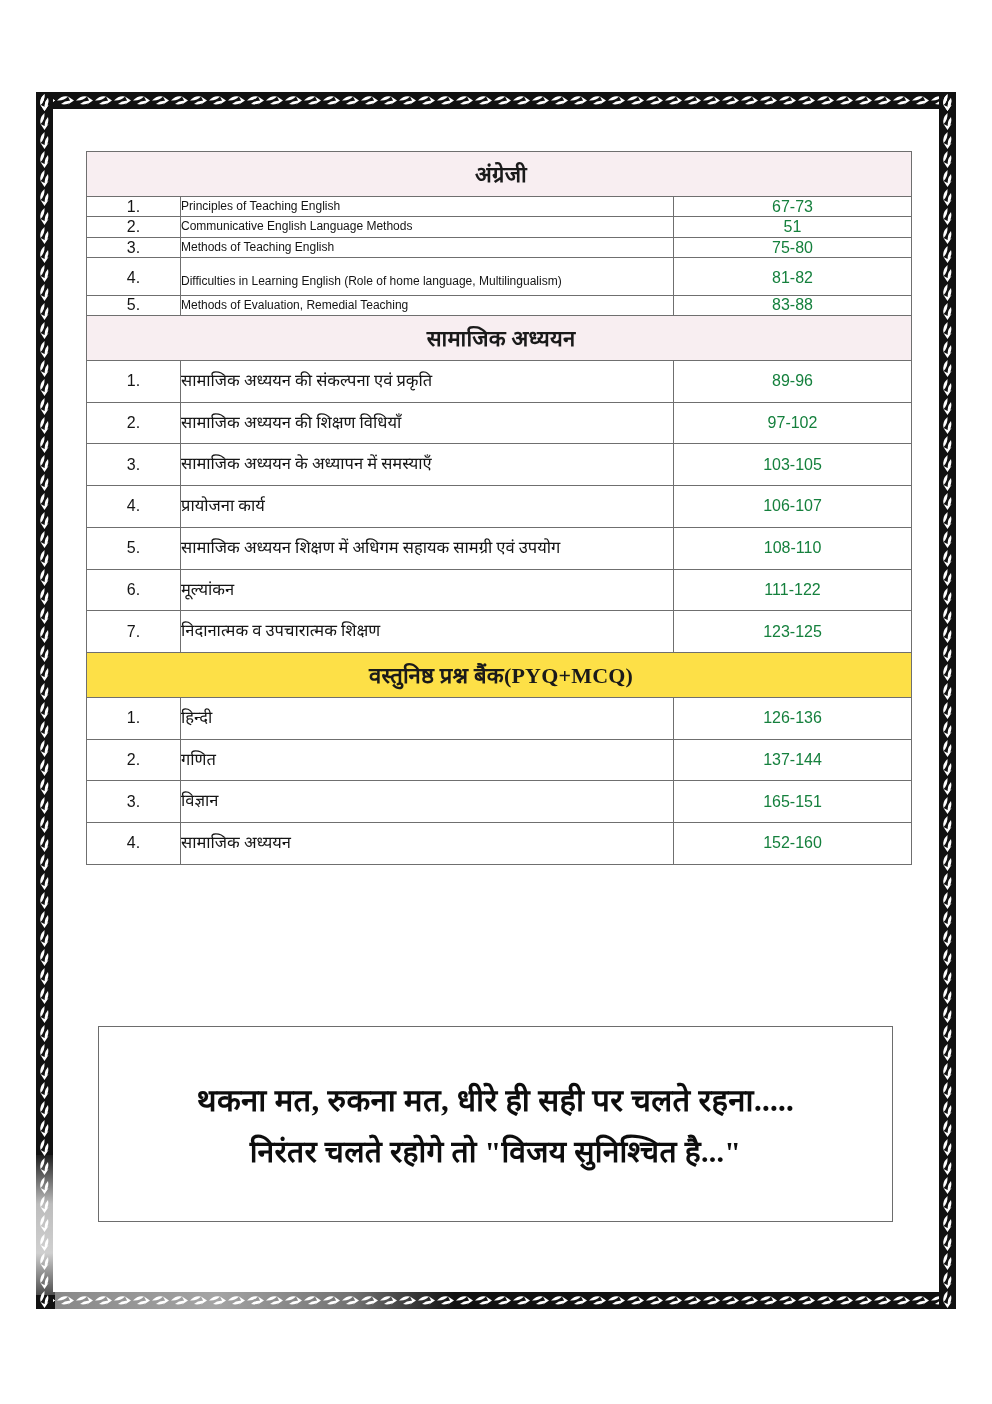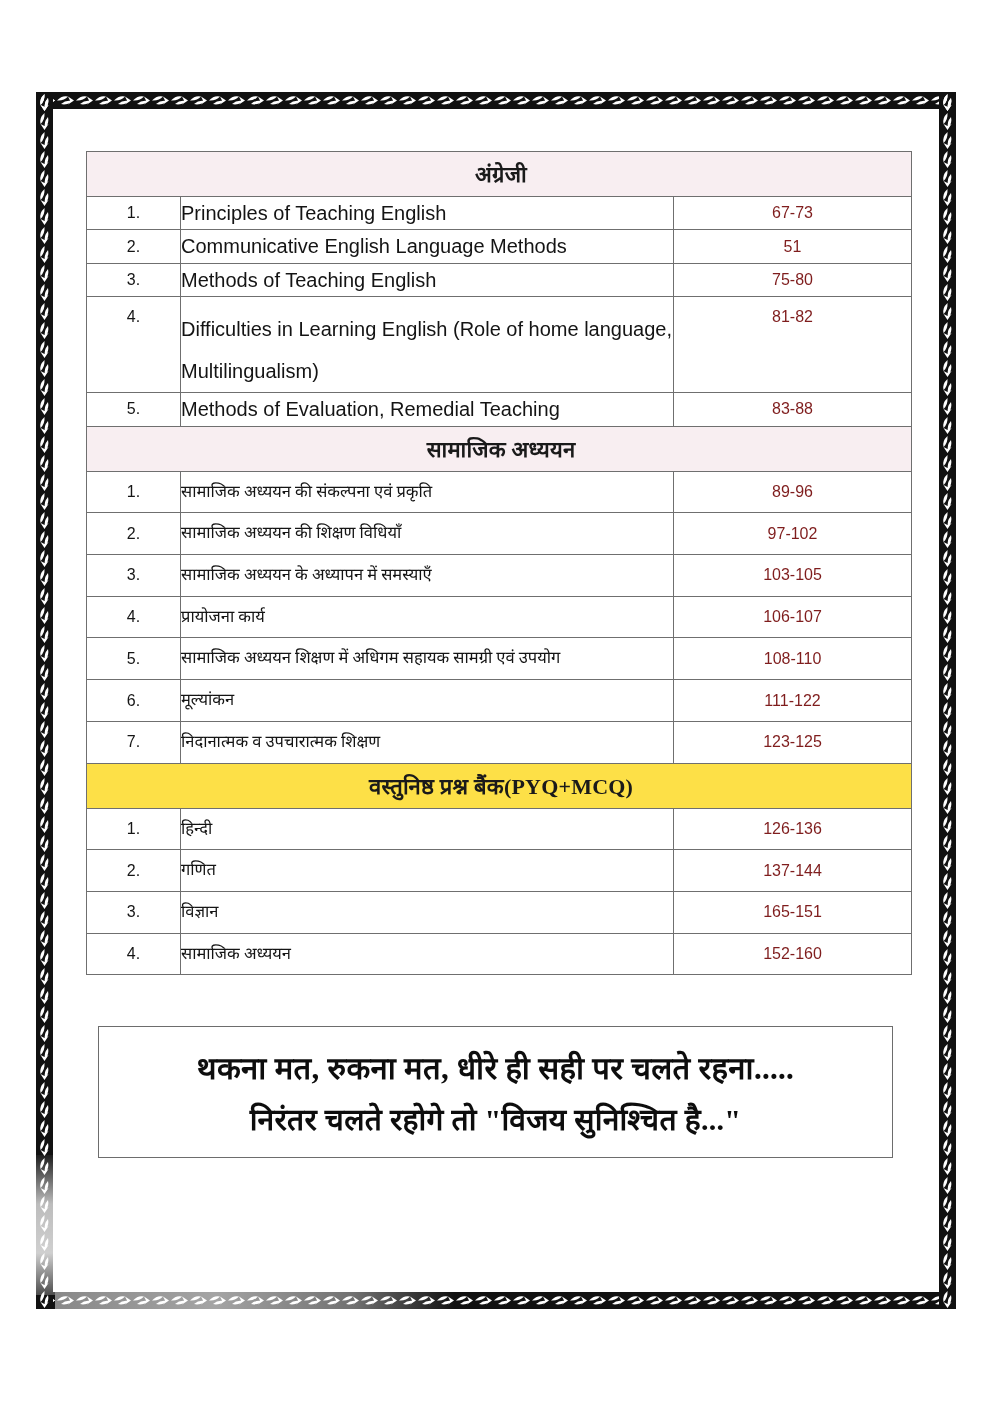--- a/index.html
+++ b/index.html
@@ -118,54 +118,54 @@
   .head-lav  td { background: #fde047; }
 
   .row-sn {
     text-align: center;
     font-family: "Liberation Sans", sans-serif;
     font-size: 16px;
     color: #151515;
     padding: 9px 2px;
   }
   .row-topic {
-    font-size: 20px;
+    font-size: 12px;
     color: #141414;
     padding: 9px 4px 9px 12px;
     line-height: 1.62;
   }
   .row-topic.latin {
     font-family: "Liberation Sans", sans-serif;
   }
   .row-topic.deva {
     font-family: "Liberation Serif", serif;
     font-size: 16.5px;
     padding-top: 7px;
     padding-bottom: 7px;
     margin-left: 40px;
   }
   .row-page {
     text-align: center;
     font-family: "Liberation Sans", sans-serif;
     font-size: 16px;
-    color: #7f1d1d;
+    color: #15803d;
     padding: 9px 2px;
   }
   tr.tall .row-topic,
   tr.tall .row-sn,
   tr.tall .row-page { vertical-align: top; padding-top: 11px; }
   tr.tall .row-topic { line-height: 2.1; }
 
   
   .quote-box {
     position: absolute;
     left: 98px;
     top: 1026px;
     width: 795px;
-    height: 132px;
+    height: 196px;
     box-sizing: border-box;
     border: 1.5px solid #6d6d6d;
     background: #ffffff;
     display: flex;
     flex-direction: column;
     align-items: center;
     justify-content: center;
     gap: 10px;
   }
   .quote-line {

